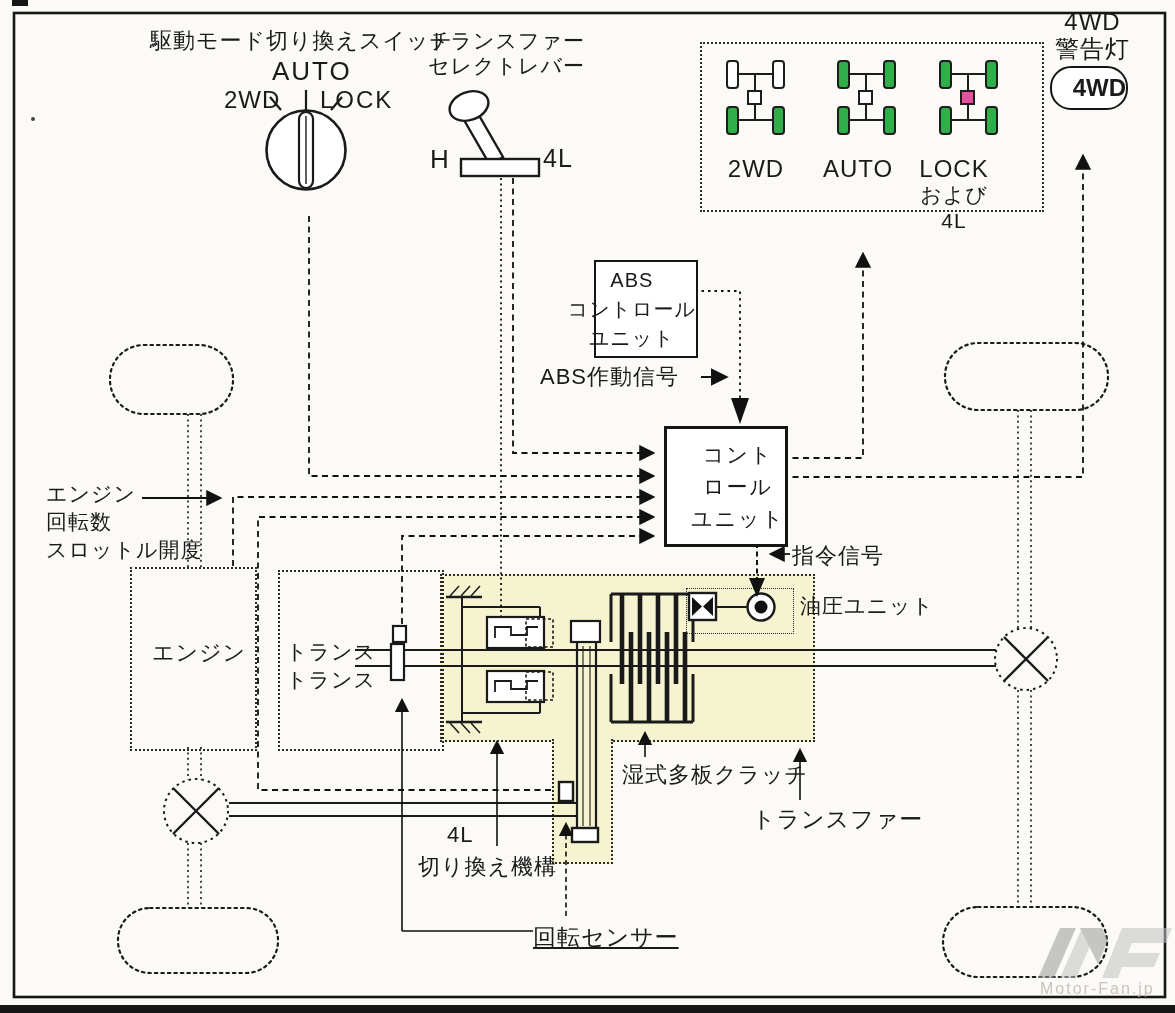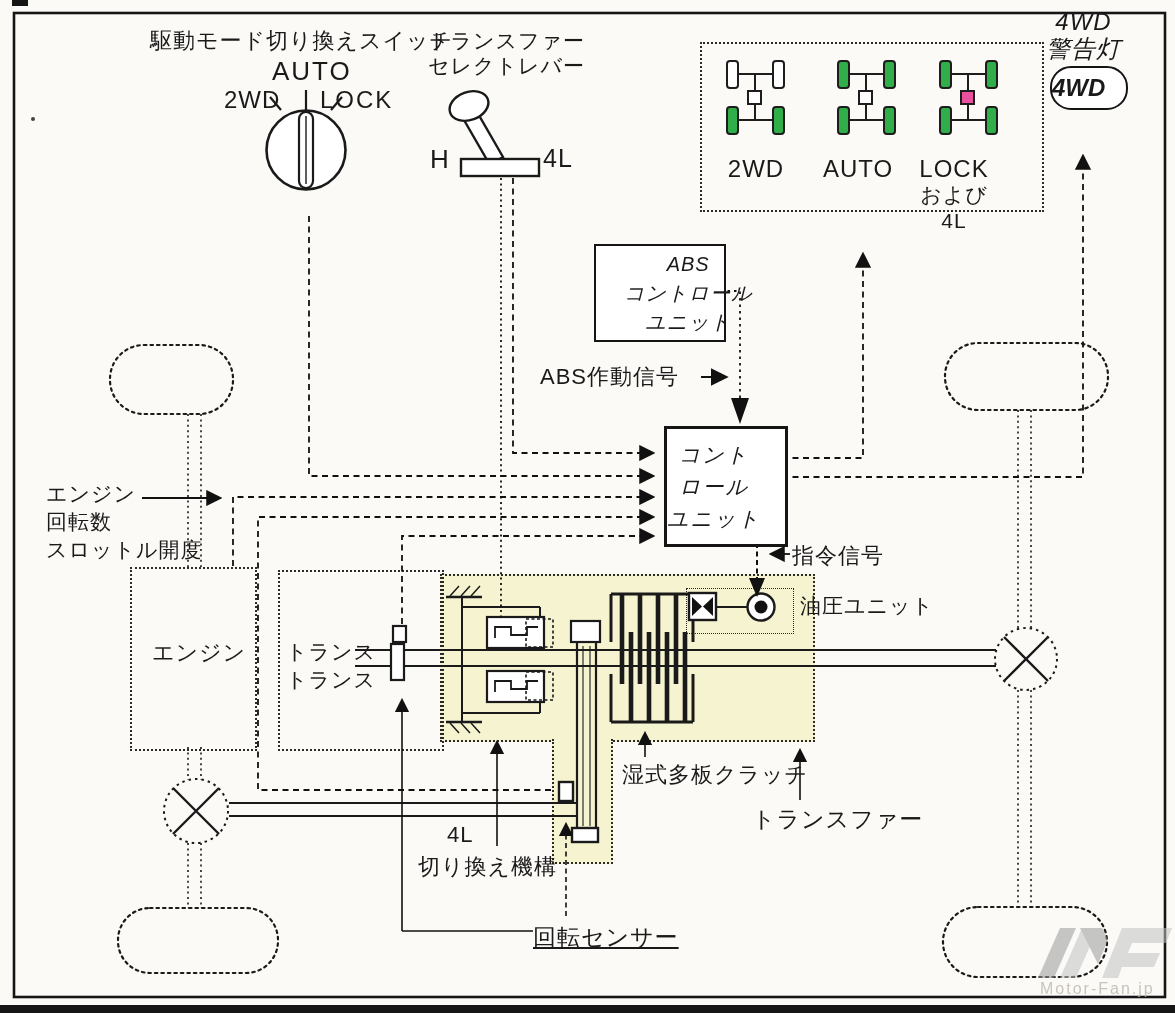--- a/index.html
+++ b/index.html
@@ -5,21 +5,21 @@
   html,body{margin:0;padding:0;background:#e8e8e6;}
   #stage{position:relative;width:1175px;height:1013px;background:#fbfaf7;overflow:hidden;
          font-family:"Liberation Sans","DejaVu Sans",sans-serif;color:#1a1a1a;}
   .abs{position:absolute;}
   .lbl{position:absolute;white-space:nowrap;color:#1a1a1a;letter-spacing:1px;}
   .dotted-box{position:absolute;border:2px dotted #2a2a2a;background:transparent;}
   .solid-box{position:absolute;border:2.5px solid #151515;background:#fff;}
   .cream{background:#f6f3d0;}
   svg{position:absolute;left:0;top:0;}
   .z0{z-index:0}.z1{z-index:1}.z2{z-index:2}.z3{z-index:3}
-  .center{display:flex;align-items:center;justify-content:flex-start;text-align:center;font-style:italic;}
+  .center{display:flex;align-items:center;justify-content:flex-end;text-align:center;}
   
   .car-icon{position:absolute;width:59px;height:76px;}
   .car-icon .wheel{position:absolute;width:13px;height:29px;border:2px solid #1d1d1d;border-radius:4px;box-sizing:border-box;}
   .car-icon .haxle{position:absolute;height:2px;background:#1d1d1d;}
   .car-icon .stem{position:absolute;width:2px;background:#1d1d1d;}
   .car-icon .cbox{position:absolute;width:15px;height:15px;border:2px solid #1d1d1d;box-sizing:border-box;background:#fff;}
   .wm{color:#b7b2a9;opacity:.75;font-size:16px;letter-spacing:2px;}
 </style>
 </head>
 <body>
@@ -229,21 +229,21 @@
     </div>
 
   <div class="lbl z2 center" style="left:1046px;top:8px;width:84px;font-size:24px;line-height:27px;white-space:normal;">
     <div>
       <div>4WD</div>
       <div>警告灯</div>
     </div>
   </div>
   <div class="abs z2 center" style="left:1050px;top:66px;width:74px;height:40px;border:2.5px solid #151515;border-radius:21px;font-size:24px;font-weight:600;background:#fff;">4WD</div>
 
-  <div class="solid-box z2 center" style="left:594px;top:244px;width:100px;height:94px;padding-left:28px;">
+  <div class="solid-box z2 center" style="left:594px;top:260px;width:100px;height:94px;">
     <div style="font-size:20px;line-height:29px;letter-spacing:1px;">
       <div>ABS</div>
       <div style="white-space:nowrap;">コントロール</div>
       <div>ユニット</div>
     </div>
   </div>
   <div class="lbl z2" style="left:540px;top:362px;font-size:22px;">ABS作動信号</div>
 
   <div class="solid-box z2 center" style="left:664px;top:426px;width:118px;height:115px;border-width:3px;">
     <div style="font-size:21px;line-height:32px;letter-spacing:2px;">

